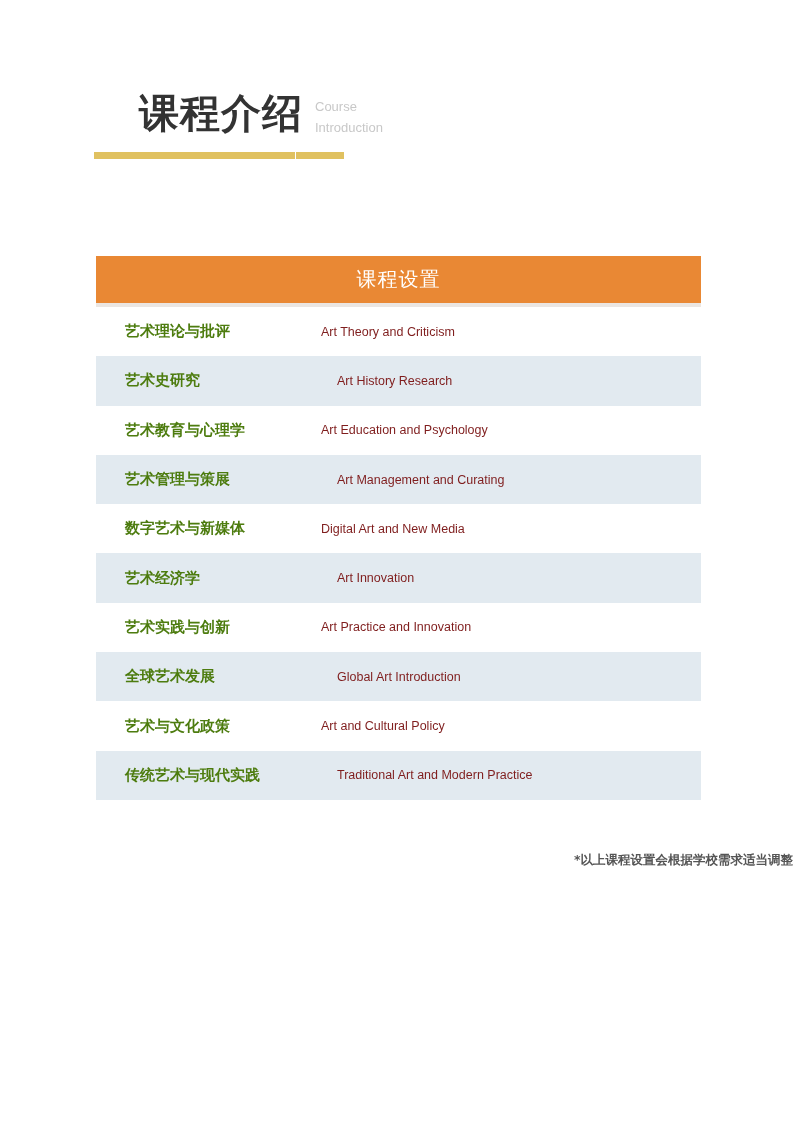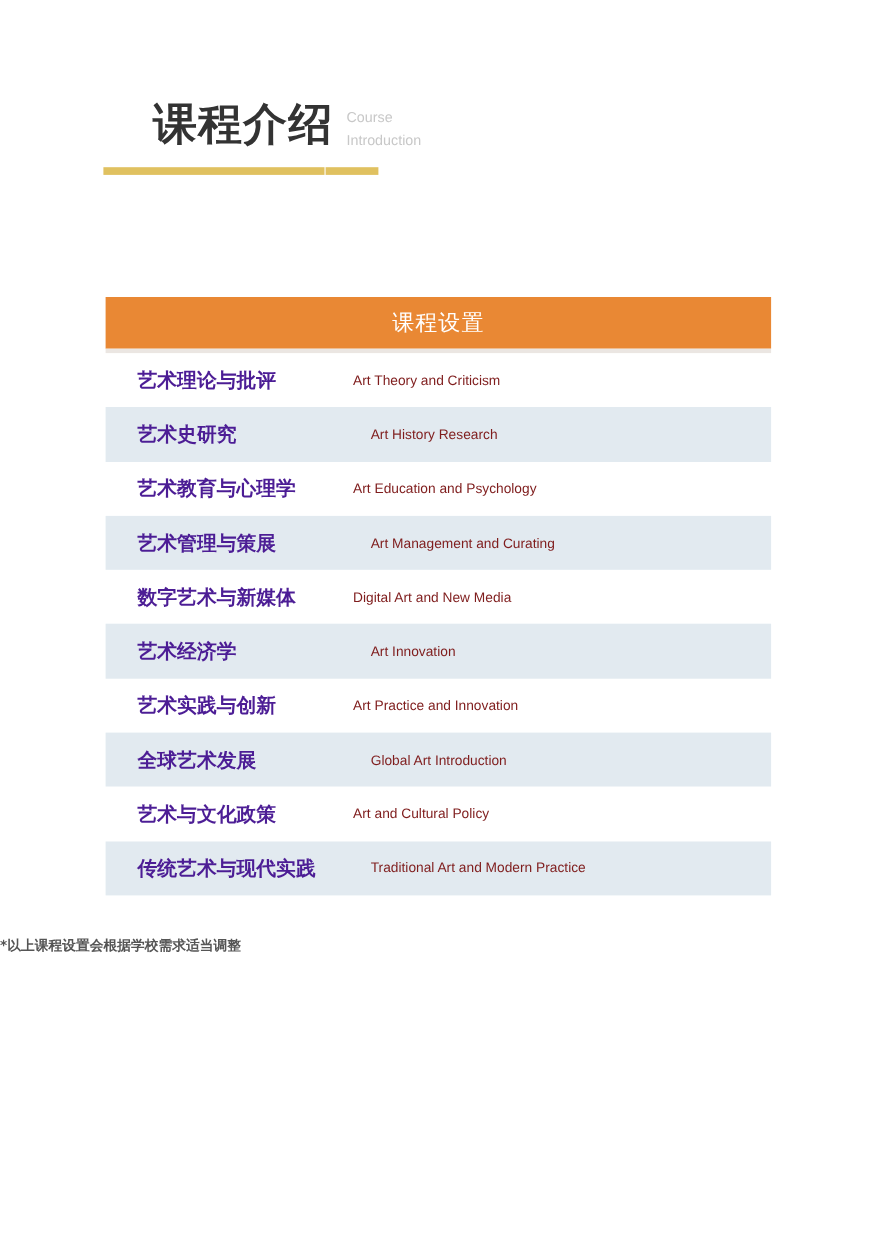--- a/index.html
+++ b/index.html
@@ -17,35 +17,35 @@
     line-height: 21px; font-family: "Liberation Sans", sans-serif; font-weight: normal;
   }
   .underline { position: absolute; left: 94px; top: 152px; height: 7px; display: flex; }
   .underline .seg1 { width: 201px; height: 7px; background: var(--gold); }
   .underline .seg2 { width: 48px; height: 7px; background: var(--gold); margin-left: 1px; }
   :root { --gold: #e0c160; --orange: #e98834; --rowalt: #e2eaf0; }
 
   .table { position: absolute; left: 96px; top: 256px; width: 605px; }
   .table-header {
     height: 47px; background: var(--orange); color: #ffffff; text-align: center;
-    font-size: 20px; line-height: 47px; letter-spacing: 1px; margin-top: 14px;
+    font-size: 20px; line-height: 47px; letter-spacing: 1px;
   }
   .header-shadow { height: 4px; background: #ebe6e2; }
   .row {
     height: 49.3px; display: flex; align-items: center;
   }
   .row.alt { background: var(--rowalt); gap: 16px; }
   .row .cn {
-    width: 225px; padding-left: 29px; box-sizing: border-box; font-size: 18px; font-weight: bold; color: #4c1d95;
+    width: 225px; padding-left: 29px; box-sizing: border-box; font-size: 15px; font-weight: bold; color: #4d7c0f;
   }
   .row .en {
     font-size: 12.5px; color: #7f1d1d; font-family: "Liberation Sans", sans-serif;
   }
   .note {
-    position: absolute; left: 0; width: 793px; top: 852px; text-align: left;
+    position: absolute; left: 0; width: 793px; top: 852px; text-align: right;
     font-size: 12.5px; color: #555555; font-weight: bold;
   }
 </style>
 </head>
 <body>
 
 <div class="title-wrap">
   <div class="title-cn">课程介绍</div>
   <div class="title-en">
     <div>Course</div>

